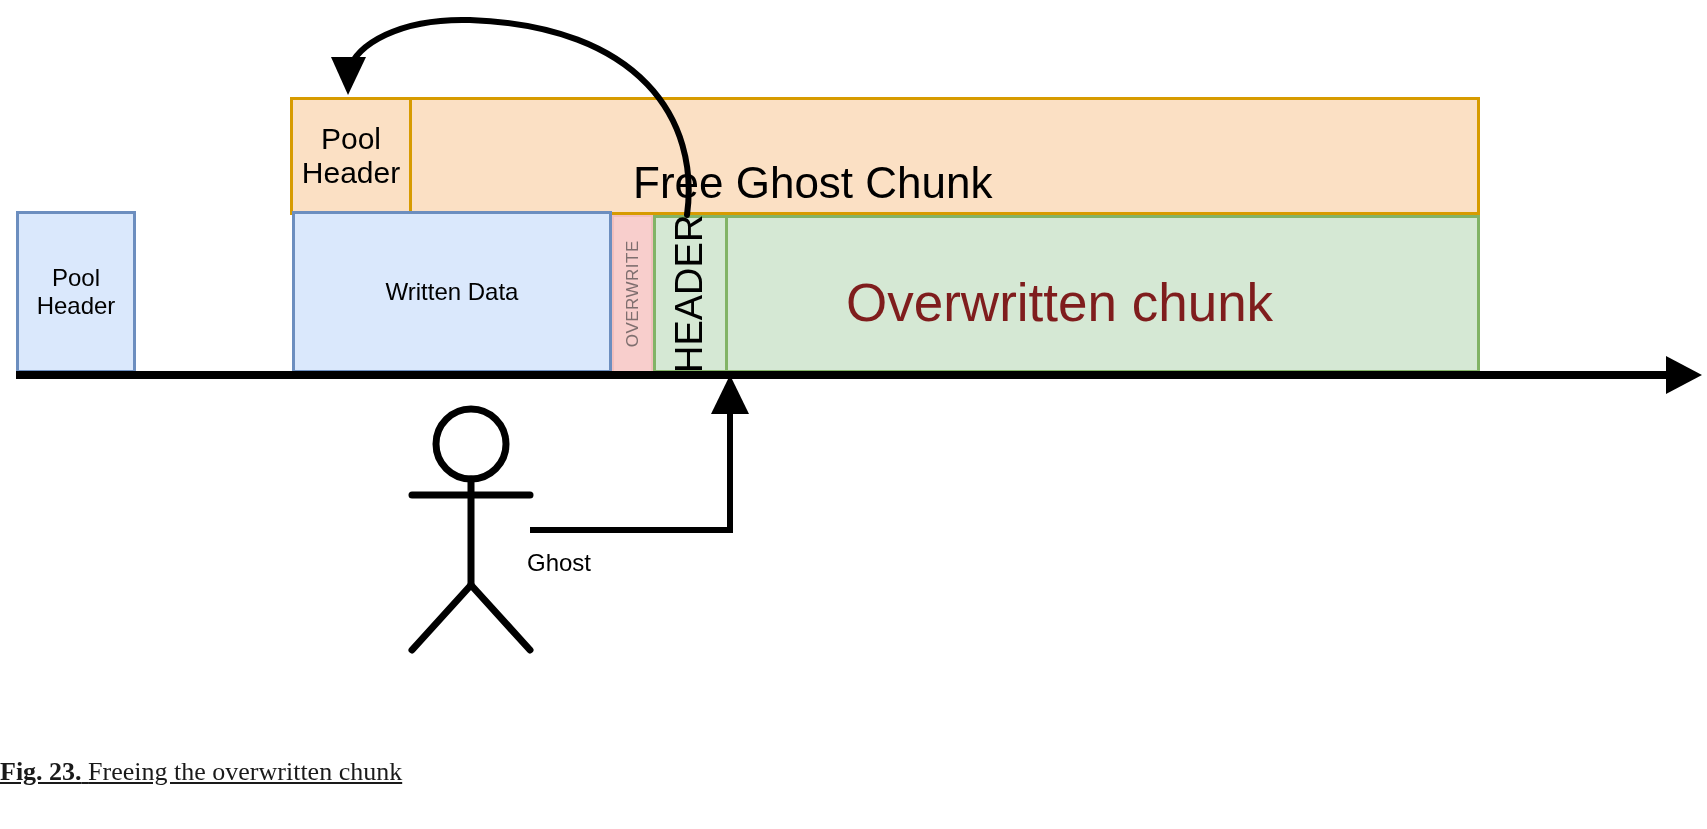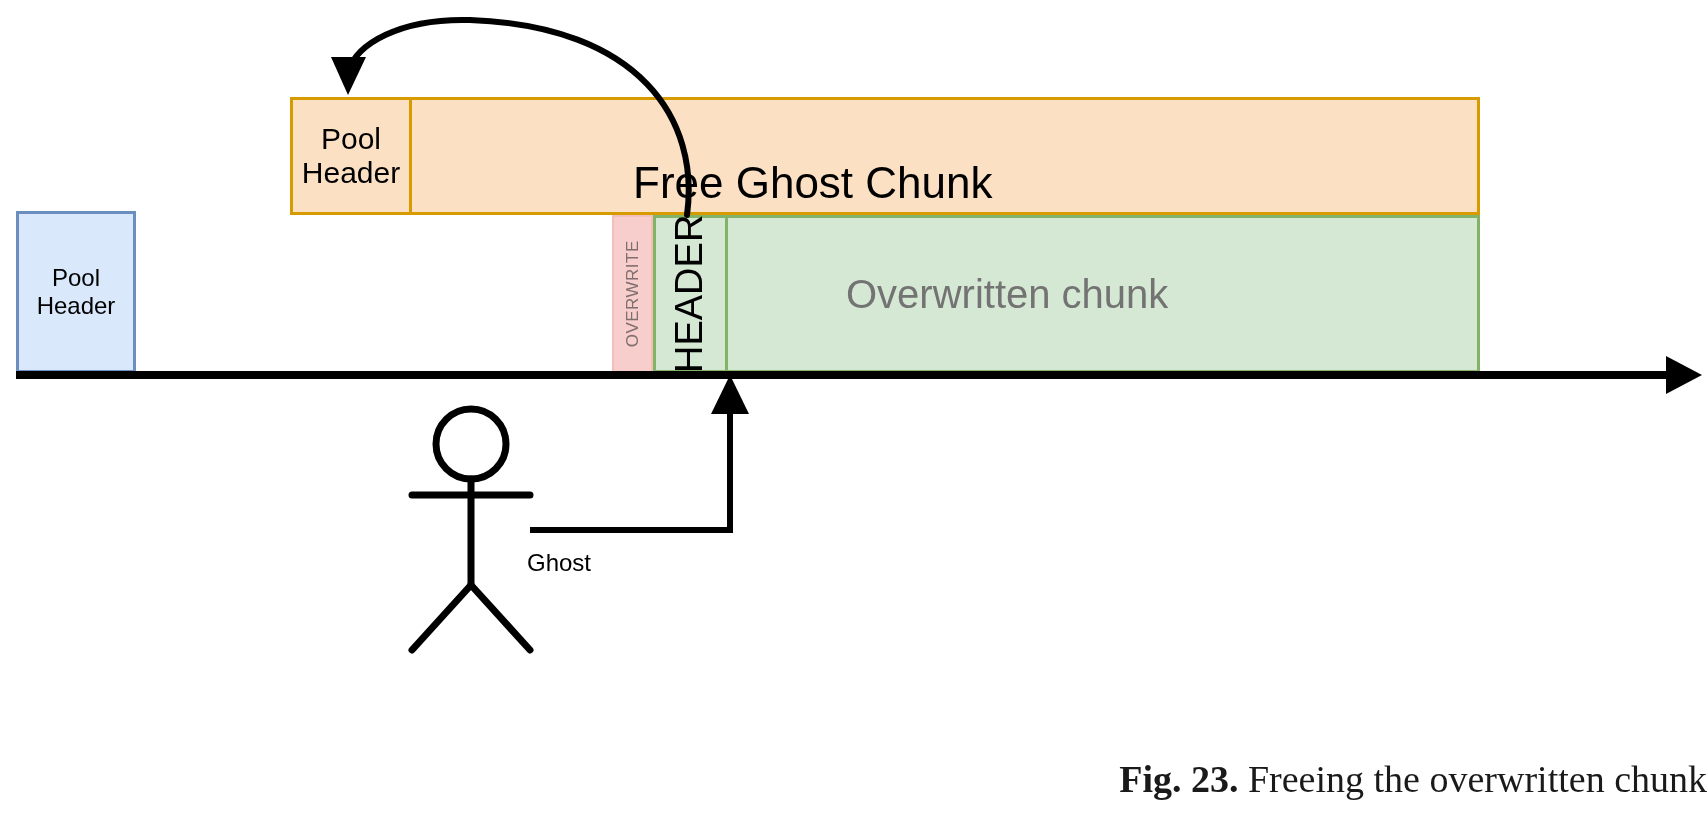--- a/index.html
+++ b/index.html
@@ -21,29 +21,29 @@
 
   
   .pink{background:#f8cecc;border:2px solid #f2bfbd;}
   .pink .vtext{transform:rotate(-90deg);white-space:nowrap;font-size:17px;
                color:#7f6f6f;letter-spacing:.5px;}
 
   
   .green{background:#d5e8d4;border:3px solid #82b366;}
   .green-hdr{background:#d5e8d4;border:3px solid #82b366;}
   .green-hdr .vtext{transform:rotate(-90deg);white-space:nowrap;font-size:38px;color:#000;}
-  .green-label{position:absolute;font-size:40px;color:#737373;white-space:nowrap;}
+  .green-label{position:absolute;font-size:53px;color:#7f1d1d;white-space:nowrap;}
 
   .svg-layer{position:absolute;left:0;top:0;width:1707px;height:829px;
              pointer-events:none;}
 
   .free-label{position:absolute;font-size:24px;color:#000;}
 
-  .caption{position:absolute;left:0;top:757px;width:1707px;text-align:right;
-           font-family:"Liberation Serif",serif;font-size:38px;color:#1a1a1a;}
+  .caption{position:absolute;left:0;top:757px;width:1707px;text-align:left;
+           font-family:"Liberation Serif",serif;font-size:26px;color:#1a1a1a;text-decoration:underline;}
   .caption b{font-weight:bold;}
 </style>
 </head>
 <body>
 
 <div id="stage">
 
   <div class="box ghost-row" style="left:290px;top:97px;width:1190px;height:118px;"></div>
 
   <div class="box ghost-ph" style="left:290px;top:97px;width:122px;height:118px;flex-direction:column;">
@@ -52,20 +52,23 @@
   </div>
 
   <div class="ghost-label" style="left:633px;top:158px;">Free Ghost Chunk</div>
 
   <div class="box blue" style="left:16px;top:211px;width:120px;height:162px;flex-direction:column;">
     <span>Pool</span>
     <span>Header</span>
   </div>
 
 
+  <div class="box blue" style="left:292px;top:211px;width:320px;height:162px;">
+    <span>Written Data</span>
+  </div>
 
   <div class="box pink" style="left:612px;top:215px;width:41px;height:158px;">
     <span class="vtext">OVERWRITE</span>
   </div>
 
   <div class="box green" style="left:653px;top:215px;width:827px;height:158px;"></div>
 
   <div class="box green-hdr" style="left:653px;top:215px;width:75px;height:158px;">
     <span class="vtext">HEADER</span>
   </div>

